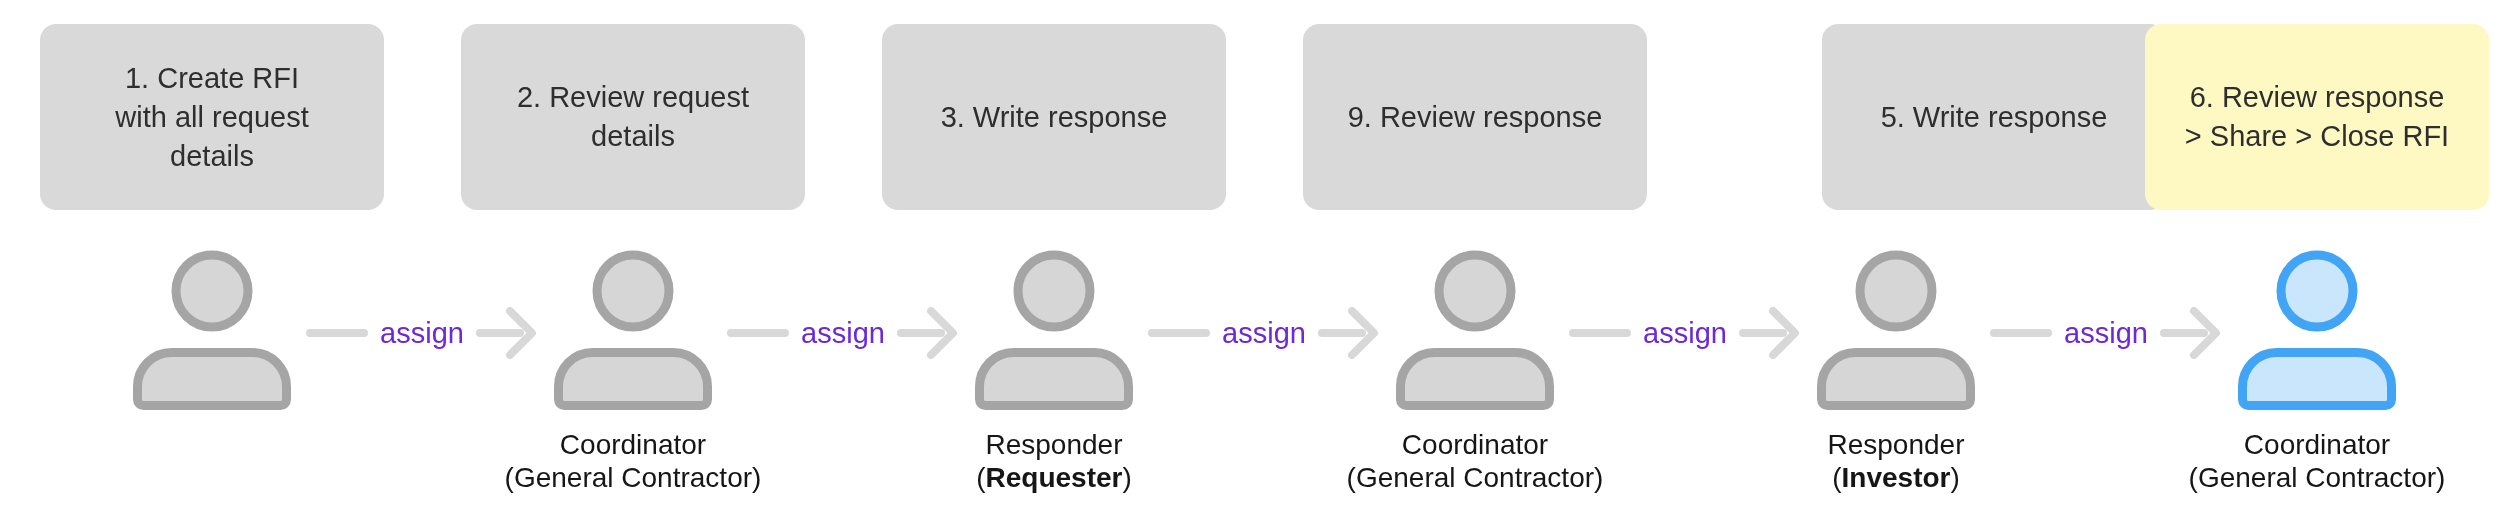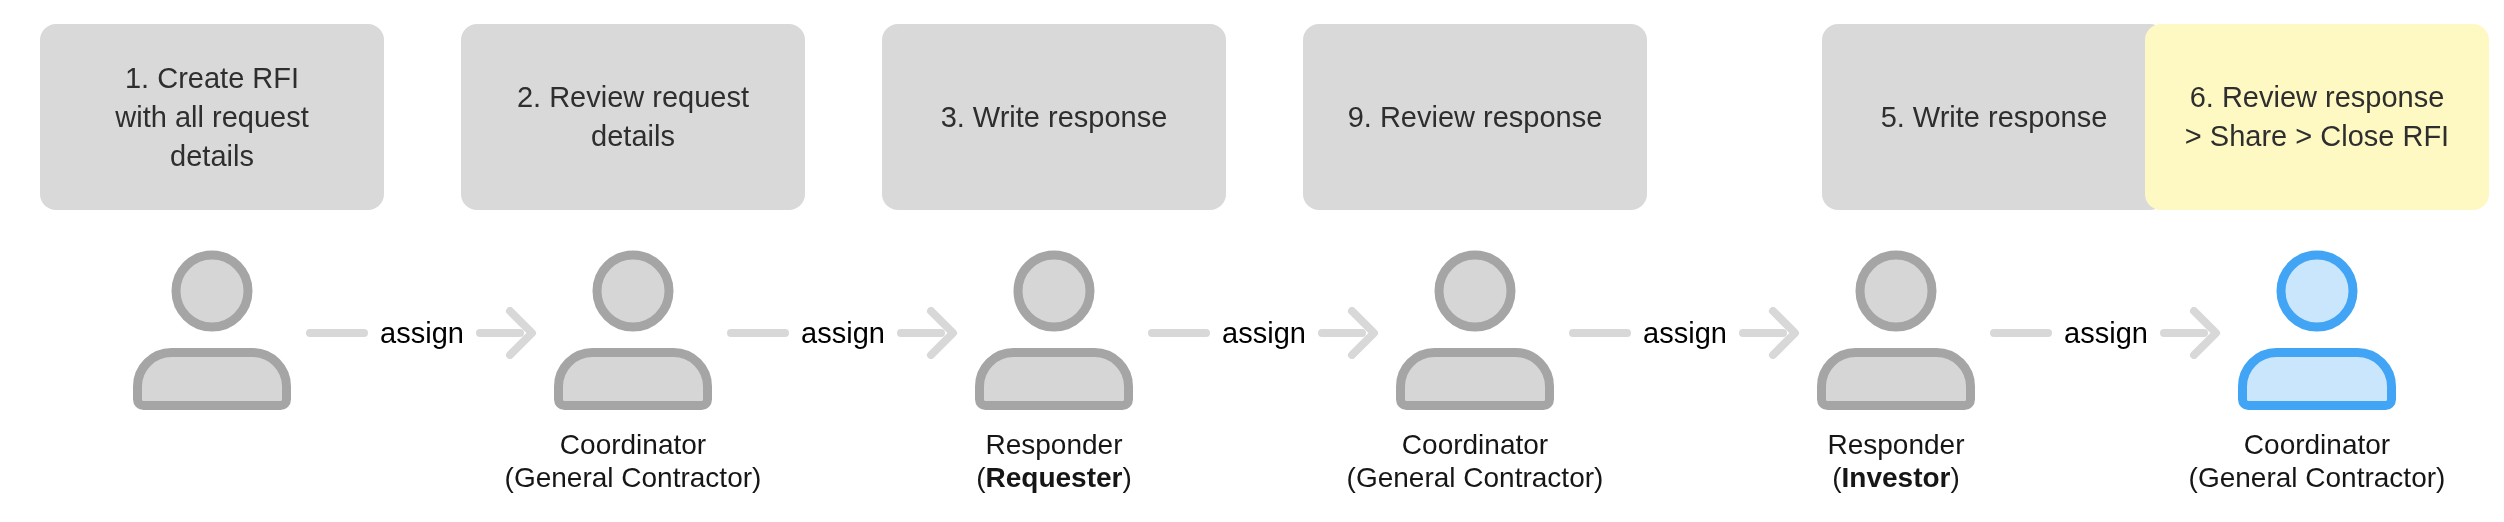--- a/index.html
+++ b/index.html
@@ -40,21 +40,21 @@
     position:absolute;
     top:300px; height:66px; width:232px;
     display:flex; align-items:center; justify-content:center;
     gap:12px;
   }
   .connector .dash {
     width:62px; height:8px; border-radius:4px;
     background:#d8d8d8; flex:none;
   }
   .connector .assign-text {
-    font-size:29px; font-weight:500; color:#000000;
+    font-size:29px; font-weight:500; color:#6d28d9;
     white-space:nowrap;
   }
   .connector svg { flex:none; display:block; }
   .connector .arrow-stroke { stroke:#d8d8d8; stroke-width:8; fill:none;
     stroke-linecap:round; stroke-linejoin:round; }
 </style>
 </head>
 <body>
 
 <div class="canvas">

